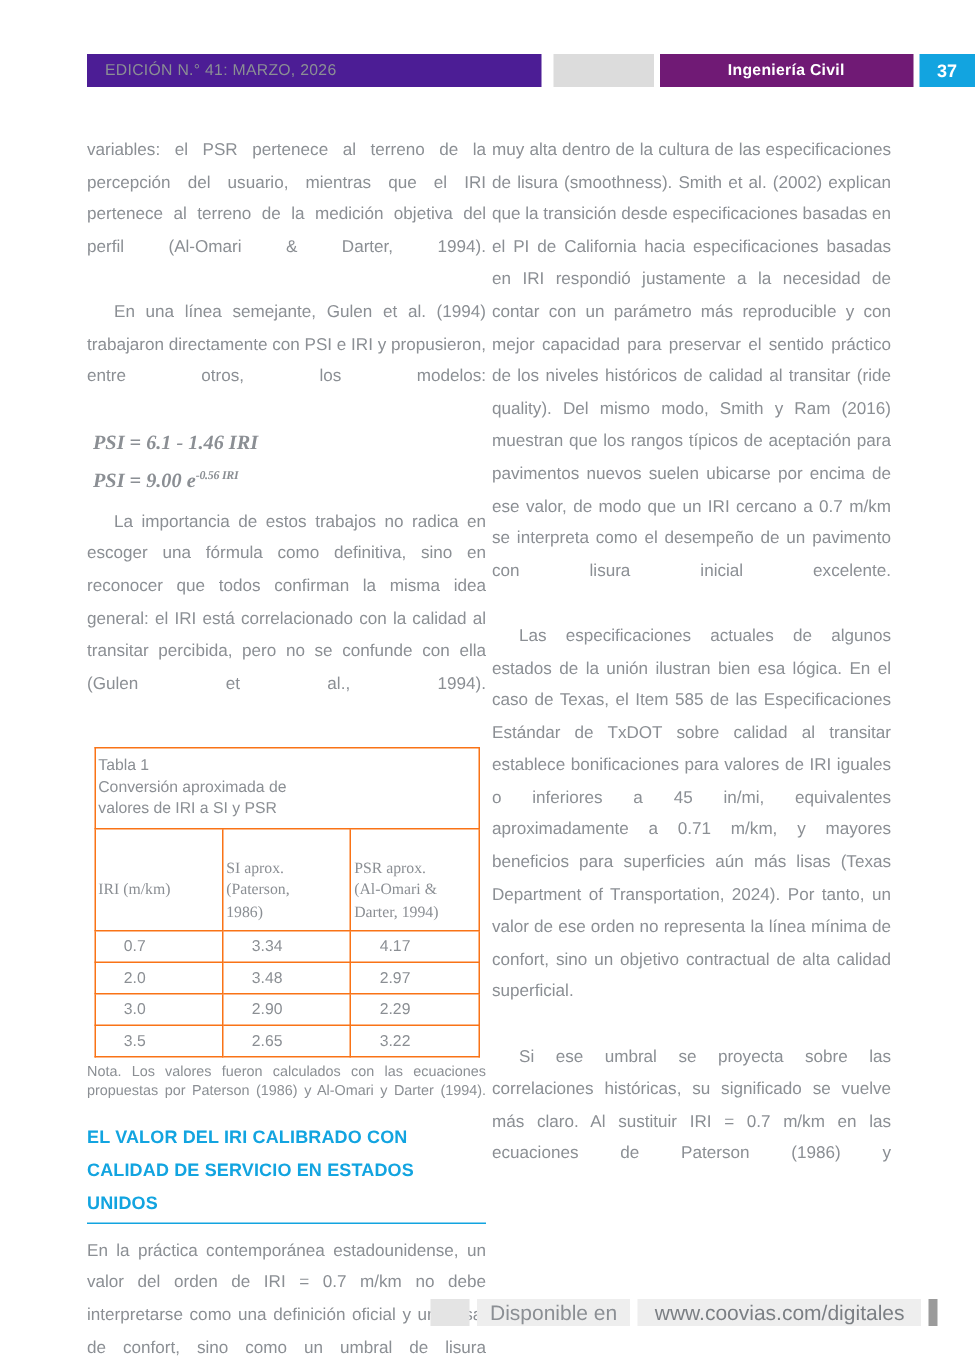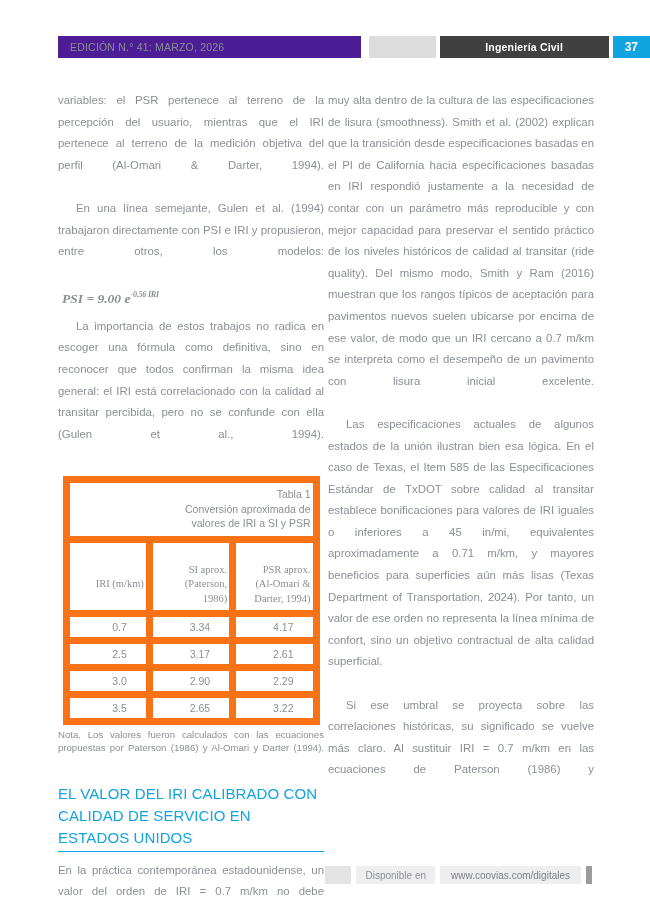--- a/index.html
+++ b/index.html
@@ -44,21 +44,21 @@
   }
   .hdr-grey-box {
     width: 68px;
     background: #dcdcdc;
   }
   .hdr-gap2 {
     width: 4px;
   }
   .hdr-section {
     width: 172px;
-    background: #404040;
+    background: #701a75;
     color: #ffffff;
     display: flex;
     align-items: center;
     justify-content: center;
     font-size: 10.5px;
     font-weight: bold;
     letter-spacing: 0.2px;
   }
   .hdr-gap3 {
     width: 4px;
@@ -129,22 +129,22 @@
   }
   table.tabla {
     border-collapse: collapse;
     width: 257px;
     margin: 0 auto;
     font-size: 10.5px;
     color: #8b8f94;
     table-layout: fixed;
   }
   table.tabla td, table.tabla th {
-    border: 7px solid #f97316;
-    text-align: right;
+    border: 1px solid #f97316;
+    text-align: left;
     padding: 1px 2px;
     font-weight: normal;
     line-height: 14px;
   }
   table.tabla .title-cell {
     padding: 4px 2px 5px 2px;
     line-height: 14.5px;
   }
   table.tabla .head-cell {
     padding: 20px 2px 4px 2px;
@@ -168,47 +168,46 @@
     color: #8b8f94;
   }
   .tabla-nota::after {
     content: "";
     display: inline-block;
     width: 100%;
   }
 
   
   .section-heading {
-    margin-top: 16px;
     margin-bottom: 8px;
     color: #12a4e0;
-    font-size: 15px;
-    font-weight: normal;
+    font-size: 12px;
+    font-weight: bold;
     line-height: 22px;
     letter-spacing: 0.1px;
     text-align: left;
     text-transform: uppercase;
     border-bottom: 1.5px solid #12a4e0;
     padding-bottom: 2px;
     display: block;
   }
 
   
   .page-footer {
     position: absolute;
     top: 866px;
     left: 0;
     width: 650px;
     height: 18px;
     display: flex;
     align-items: stretch;
     justify-content: flex-end;
-    padding-right: 58px;
+    padding-right: 25px;
     box-sizing: border-box;
-    font-size: 10px;
+    font-size: 14px;
   }
   .ftr-grey-box {
     width: 26px;
     background: #e4e4e4;
   }
   .ftr-gap { width: 5px; }
   .ftr-disponible {
     background: #eeeeee;
     color: #8b8f94;
     display: flex;
@@ -241,20 +240,23 @@
   <div class="hdr-gap3"></div>
   <div class="hdr-page">37</div>
 </div>
 
 <div class="col col-left">
 
   <p class="justify-all">variables: el PSR pertenece al terreno de la percepción del usuario, mientras que el IRI pertenece al terreno de la medición objetiva del perfil (Al-Omari &amp; Darter, 1994).</p>
 
   <p class="indent justify-all">En una línea semejante, Gulen et al. (1994) trabajaron directamente con PSI e IRI y propusieron, entre otros, los modelos:</p>
 
+  <div class="formula">
+    <span>PSI = 6.1 - 1.46 IRI</span>
+  </div>
   <div class="formula">
     <span>PSI = 9.00 e</span><span class="exp">-0.56 IRI</span>
   </div>
 
   <p class="indent justify-all" style="margin-top:6px;">La importancia de estos trabajos no radica en escoger una fórmula como definitiva, sino en reconocer que todos confirman la misma idea general: el IRI está correlacionado con la calidad al transitar percibida, pero no se confunde con ella (Gulen et al., 1994).</p>
 
   <div class="tabla-wrap">
     <table class="tabla">
       <tbody>
           <tr>
@@ -278,23 +280,23 @@
           <div>(Al-Omari &amp;</div>
           <div>Darter, 1994)</div>
         </th>
       </tr>
       <tr>
         <td class="data-cell">0.7</td>
         <td class="data-cell">3.34</td>
         <td class="data-cell">4.17</td>
       </tr>
       <tr>
-        <td class="data-cell">2.5</td>
-        <td class="data-cell">3.17</td>
-        <td class="data-cell">2.61</td>
+        <td class="data-cell">2.0</td>
+        <td class="data-cell">3.48</td>
+        <td class="data-cell">2.97</td>
       </tr>
       <tr>
         <td class="data-cell">3.0</td>
         <td class="data-cell">2.90</td>
         <td class="data-cell">2.29</td>
       </tr>
       <tr>
         <td class="data-cell">3.5</td>
         <td class="data-cell">2.65</td>
         <td class="data-cell">3.22</td>

